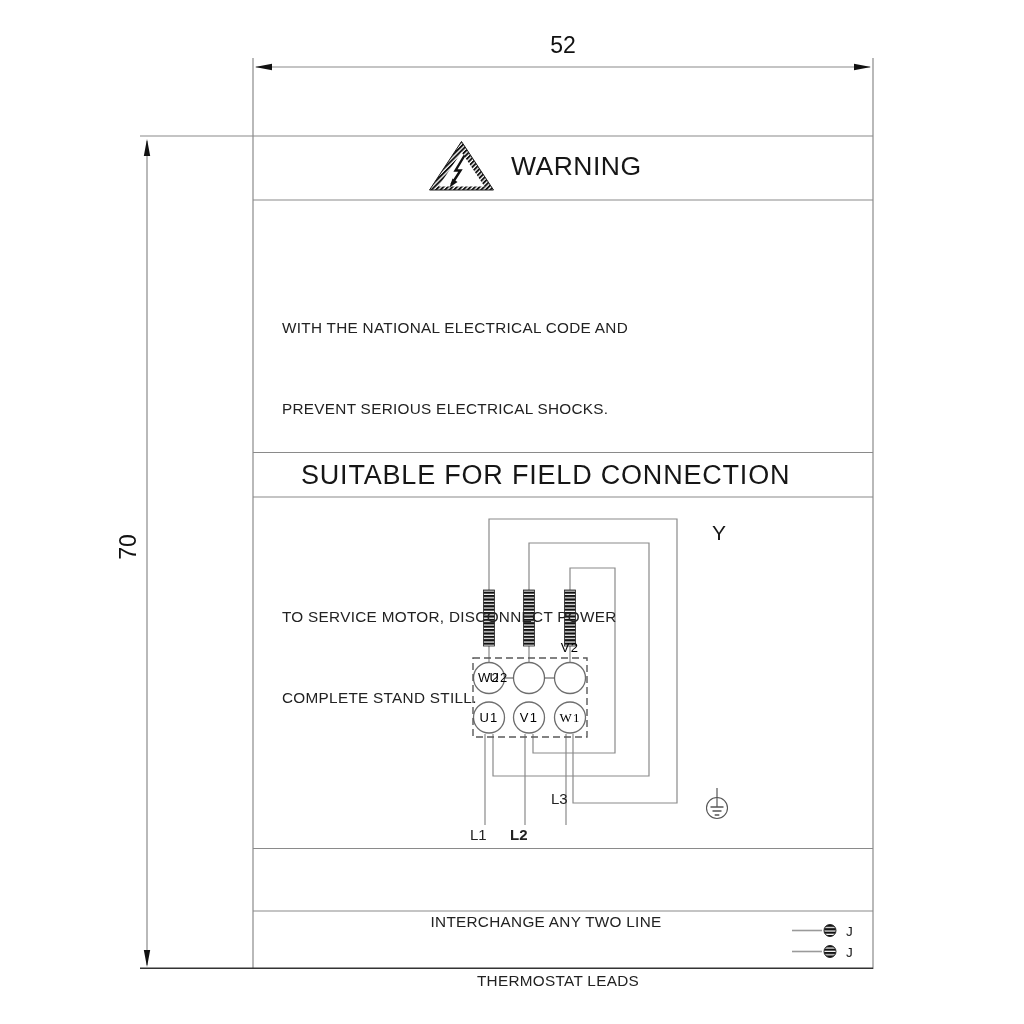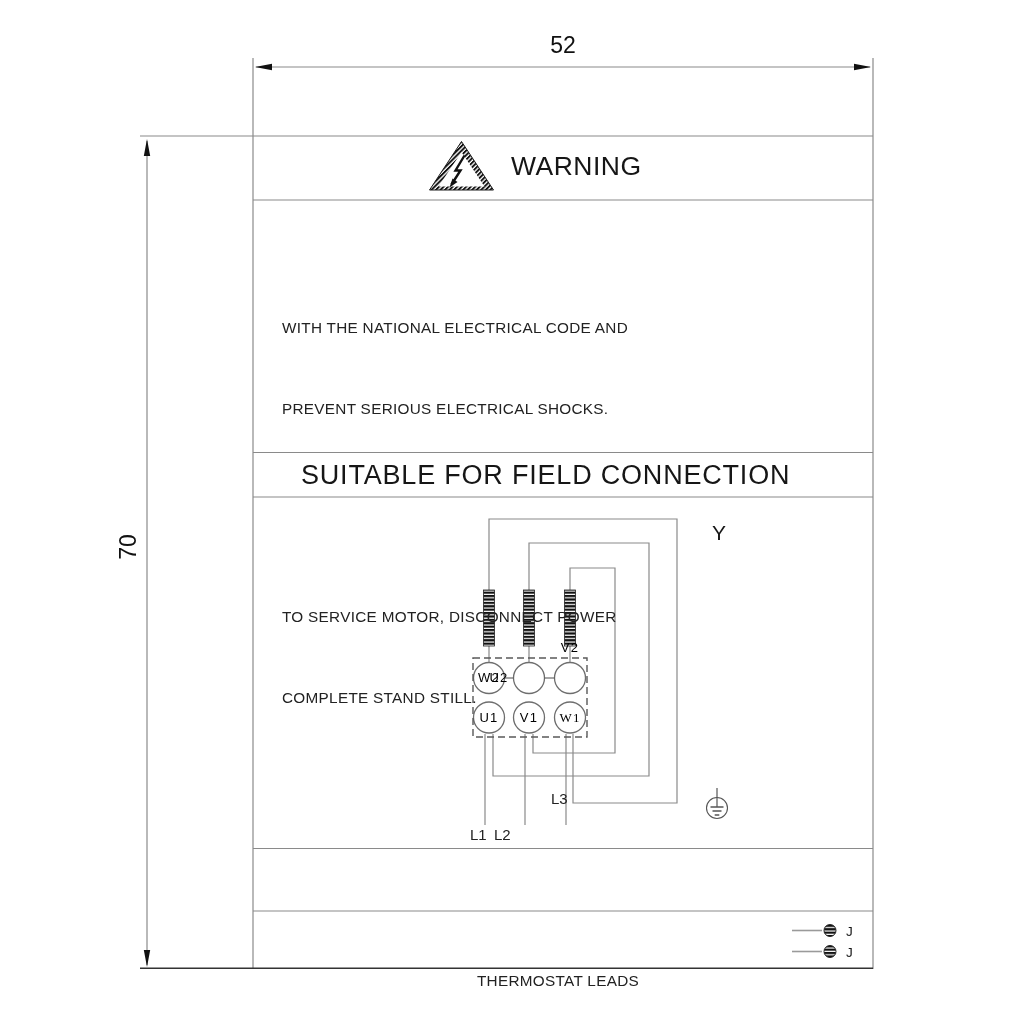--- a/index.html
+++ b/index.html
@@ -145,24 +145,25 @@
   <div class="txt terminal-label" style="left:467px;top:670px;">W2</div>
   <div class="txt terminal-label" style="left:477px;top:670px;text-align:center;">U2</div>
   <div class="txt terminal-label" style="left:548px;top:640px;">V2</div>
   <div class="txt terminal-label" style="left:467px;top:710px;">U1</div>
   <div class="txt terminal-label" style="left:507px;top:710px;">V1</div>
   <div class="txt terminal-label" style="left:548px;top:710px;font-family:Liberation Serif, serif;">W1</div>
 
   <div class="txt" id="connection-type-label">Y</div>
 
   <div class="txt line-label" style="left:470px;top:826px;">L1</div>
-  <div class="txt line-label" style="left:494px;top:826px;">L2</div>
+  <div class="txt line-label" style="left:510px;top:826px;font-weight:bold;">L2</div>
   <div class="txt line-label" style="left:551px;top:790px;">L3</div>
 
   <div class="txt" id="rotation-note">
+    <div>INTERCHANGE ANY TWO LINE</div>
   </div>
 
   <div class="txt" id="thermostat-note">
     <div>THERMOSTAT LEADS</div>
     
   </div>
 
   <div class="txt lead-label" style="left:846px;top:923.5px;">J</div>
   <div class="txt lead-label" style="left:846px;top:944.5px;">J</div>
 

